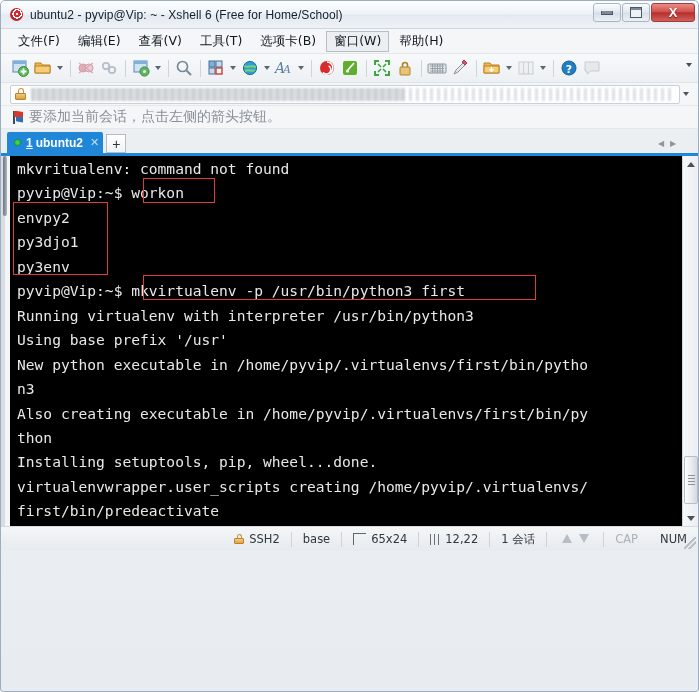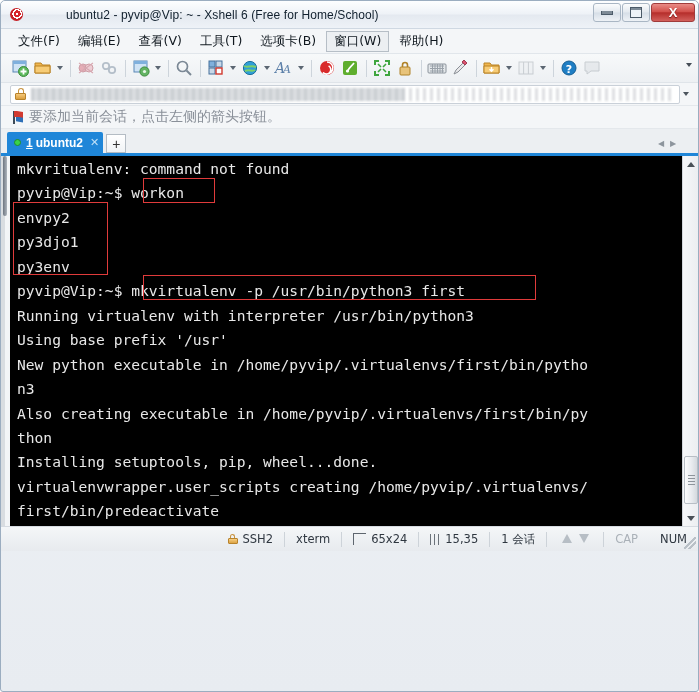--- a/index.html
+++ b/index.html
@@ -28,21 +28,20 @@
 
   
   .titlebar {
     position: relative;
     height: 27px;
     background: linear-gradient(180deg,#fdfeff 0%,#eef2f7 48%,#e4e9f0 52%,#eef2f7 100%);
     border-bottom: 1px solid #cfd8e2;
     display: flex;
     align-items: center;
     border-radius: 4px 4px 0 0;
-    gap: 36px;
   }
   .app-icon {
     width: 16px; height: 16px;
     margin: 0 5px 0 8px;
     position: relative;
   }
   .app-icon .spiral {
     position: absolute; left: 1px; top: 1px;
     width: 13px; height: 13px;
     border-radius: 50%;
@@ -718,33 +717,33 @@
     <div class="sb-cell">
       <div class="sb-lock">
           <div class="s"></div>
           <div class="b"></div>
         </div>
       <span>SSH2</span>
     </div>
     <div class="sb-divider"></div>
 
     <div class="sb-cell">
-      <span>xterm</span>
+      <span>base</span>
     </div>
     <div class="sb-divider"></div>
 
     <div class="sb-cell">
       <div class="sb-ico-term"></div>
       <span>65x24</span>
     </div>
     <div class="sb-divider"></div>
 
     <div class="sb-cell">
       <div class="sb-ico-caret"></div>
-      <span>15,35</span>
+      <span>12,22</span>
     </div>
     <div class="sb-divider"></div>
 
     <div class="sb-cell">
       <span>1 会话</span>
     </div>
     <div class="sb-divider"></div>
 
     <div class="sb-cell">
       <div class="arrow-up"></div>

